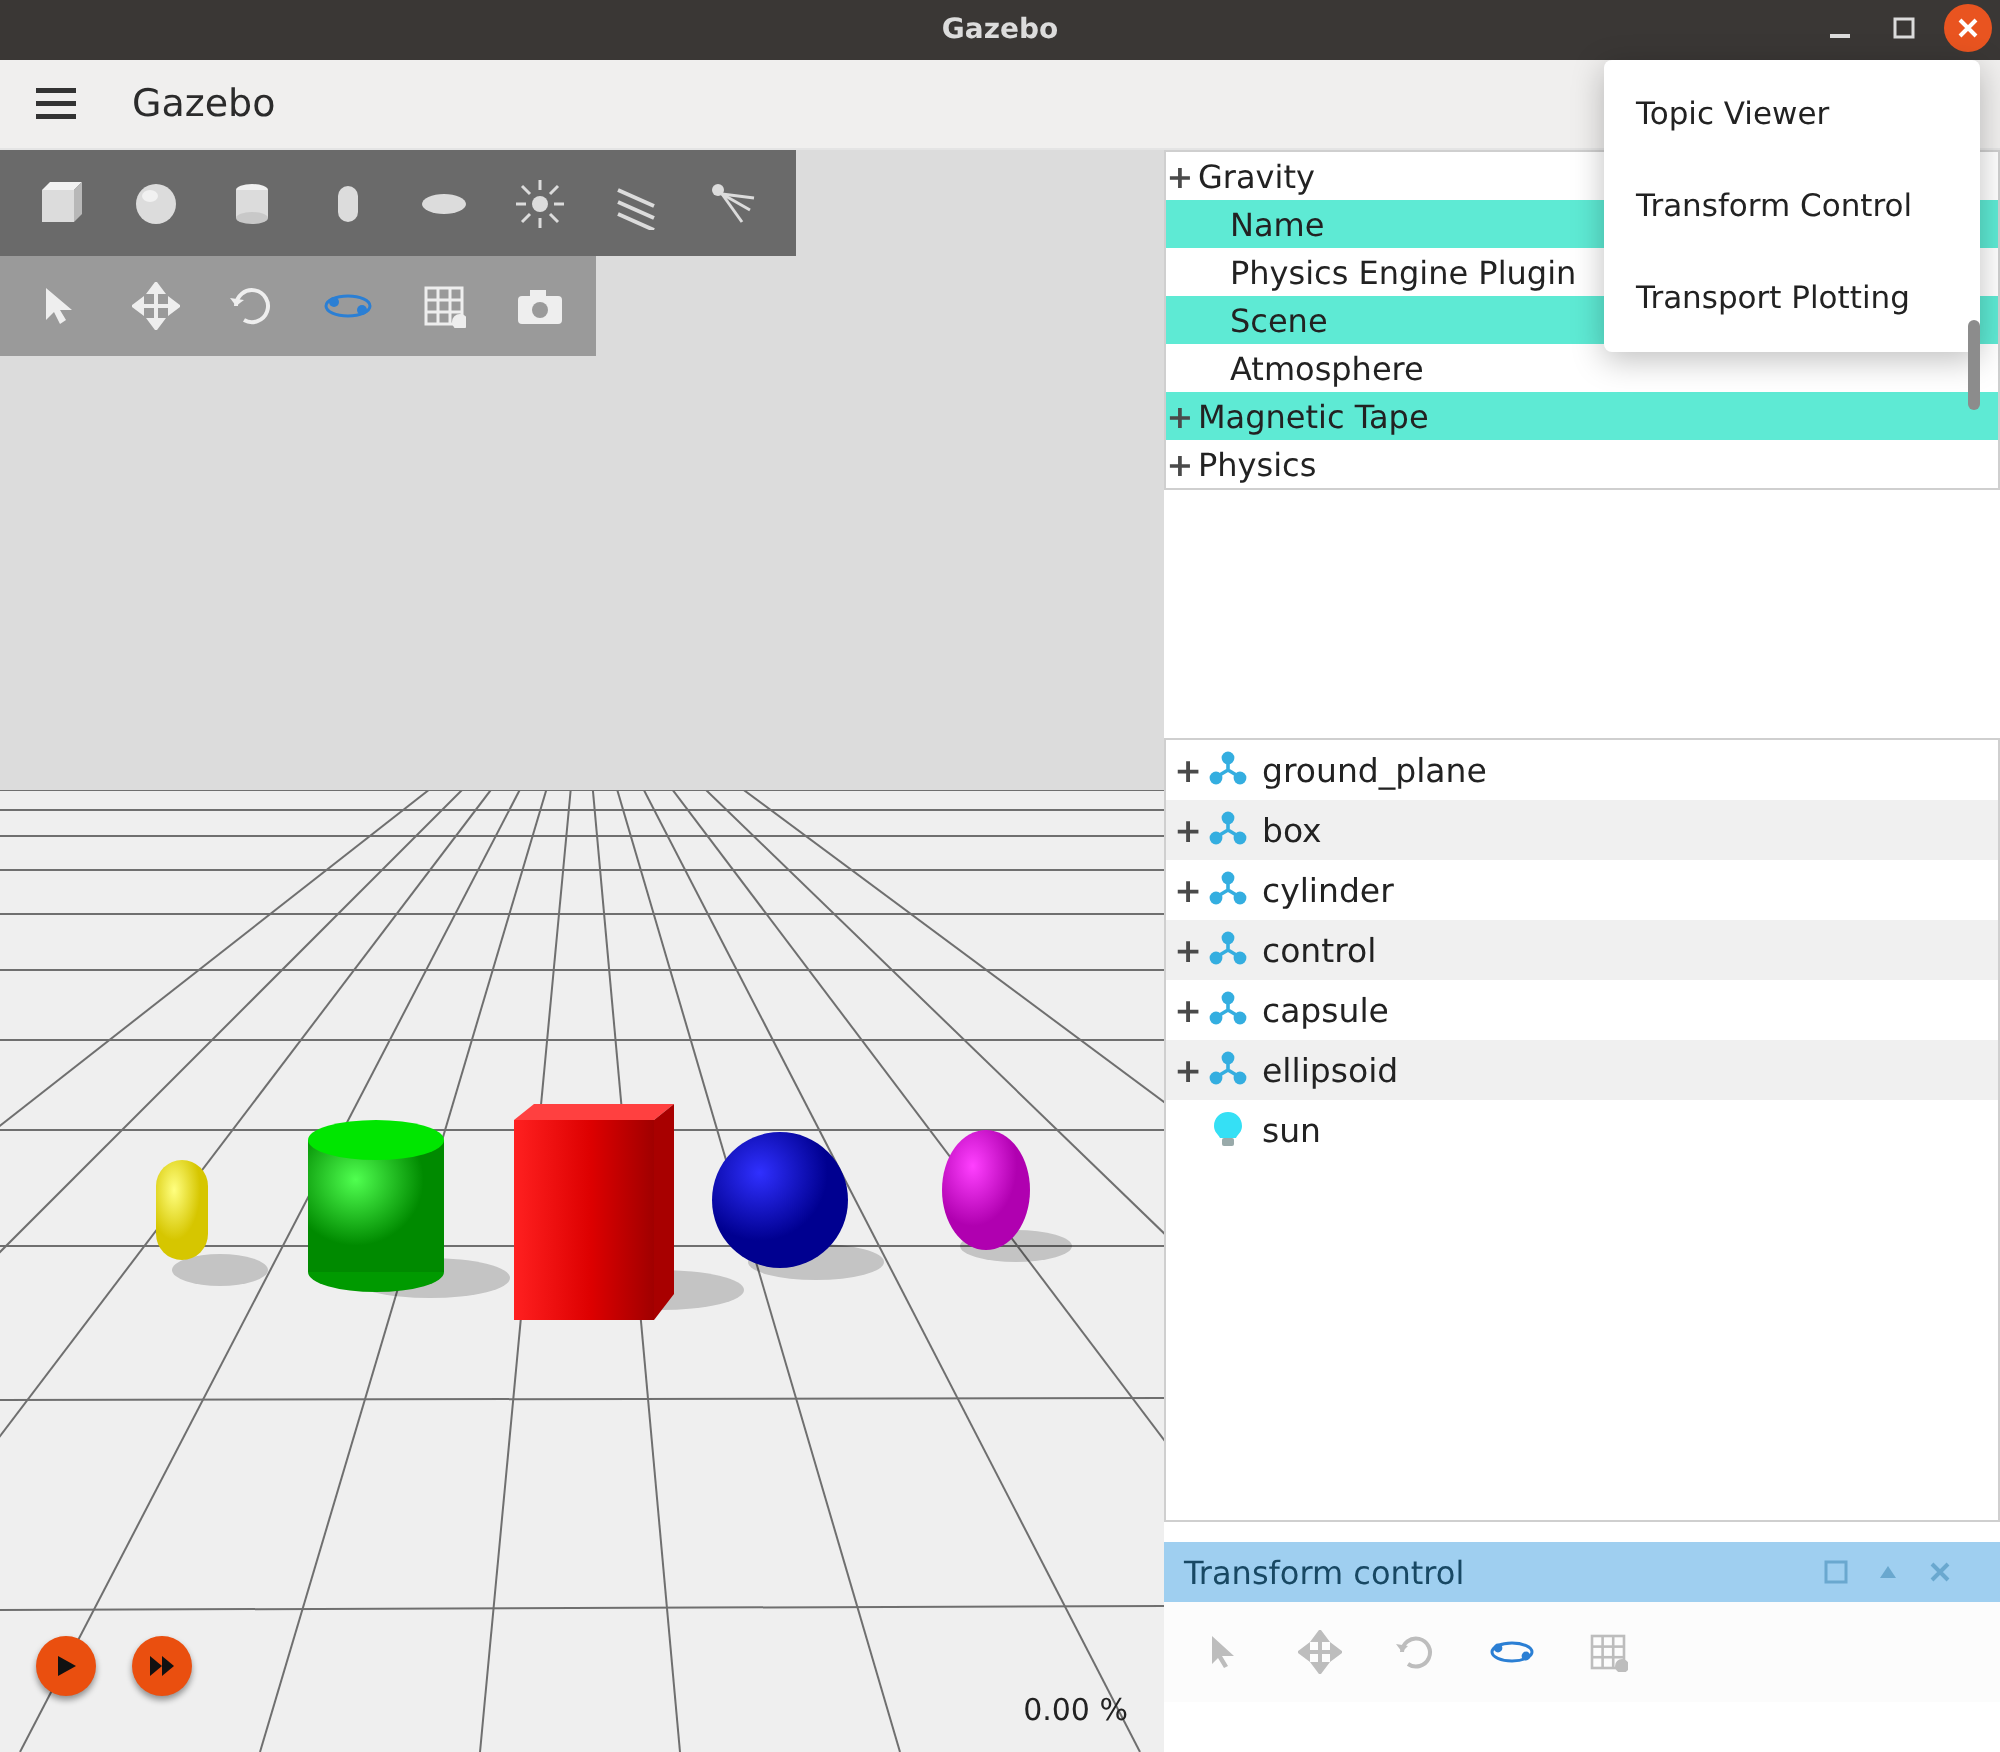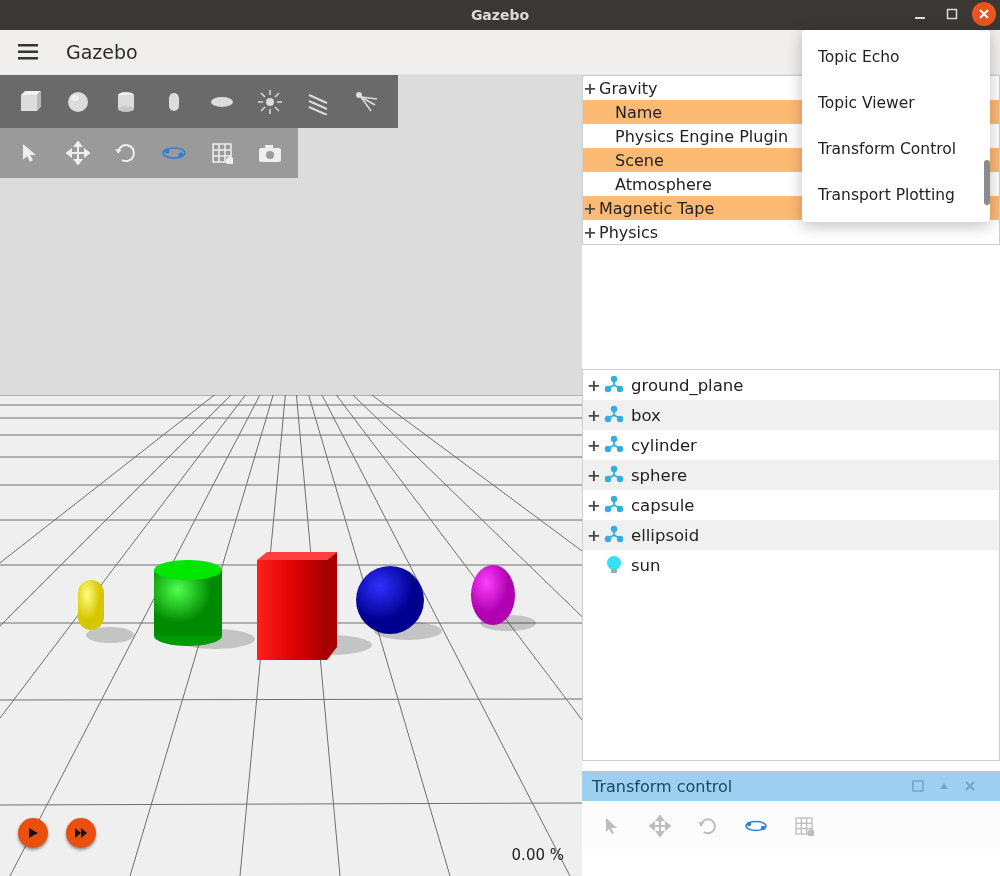--- a/index.html
+++ b/index.html
@@ -19,21 +19,21 @@
   .toolbar1 { position:absolute; left:0; top:0; height:53px; width:398px; background:#6a6a6a; display:flex; align-items:center; padding-left:6px;}
   .toolbar2 { position:absolute; left:0; top:53px; height:50px; width:298px; background:#9a9a9a; display:flex; align-items:center; padding-left:6px;}
   .toolbtn { width:48px; height:48px; display:flex; align-items:center; justify-content:center; }
   .play-fab { position:absolute; left:18px; bottom:28px; display:flex; gap:18px;}
   .fab { width:30px; height:30px; border-radius:15px; background:#ea4f0f; box-shadow:0 2px 3px rgba(0,0,0,0.4); display:flex; align-items:center; justify-content:center;}
   .pct { position:absolute; right:18px; bottom:12px; font-size:15px; color:#222;}
 
   .right-col { position:absolute; left:582px; right:0; top:0; bottom:0; display:flex; flex-direction:column;}
   .world-tree { border:1px solid #cfcfcf; background:#fff; }
   .wrow { display:flex; align-items:center; height:24px; font-size:16px; color:#222; }
-  .wrow.alt { background:#fdba74;}
+  .wrow.alt { background:#5eead4;}
   .wrow .plus { width:14px; text-align:center; color:#4a4a4a; font-weight:bold; margin-right:2px;}
   .wrow.indent .spacer { width:16px;}
   .entity-tree { border:1px solid #cfcfcf; background:#fff; padding-bottom:180px;}
   .erow { display:flex; align-items:center; height:30px; font-size:16.5px; color:#222; }
   .erow.alt { background:#f0f0f0;}
   .erow .plus { width:14px; text-align:center; color:#4a4a4a; font-weight:bold; margin-left:4px;}
   .model-icon { width:22px; height:22px; margin:0 6px 0 2px; }
   .tc-panel { margin-top:10px;}
   .tc-header { height:30px; background:#9fcff0; display:flex; align-items:center; padding:0 10px; color:#184863; font-size:16px;}
   .tc-header .sp { flex:1;}
@@ -375,21 +375,21 @@
             <span>cylinder</span>
           </div>
           <div class="erow alt">
             <span class="plus">+</span>
             <svg class="model-icon" viewBox="0 0 22 22">
               <circle cx="11" cy="5" r="3.2" fill="#34aee0"></circle>
               <circle cx="5" cy="15" r="3.2" fill="#34aee0"></circle>
               <circle cx="17" cy="15" r="3.2" fill="#34aee0"></circle>
               <path d="M11 7 L11 11 M11 11 L6 14 M11 11 L16 14" stroke="#34aee0" stroke-width="1.8" fill="none"></path>
             </svg>
-            <span>sphere</span>
+            <span>control</span>
           </div>
           <div class="erow">
             <span class="plus">+</span>
             <svg class="model-icon" viewBox="0 0 22 22">
               <circle cx="11" cy="5" r="3.2" fill="#34aee0"></circle>
               <circle cx="5" cy="15" r="3.2" fill="#34aee0"></circle>
               <circle cx="17" cy="15" r="3.2" fill="#34aee0"></circle>
               <path d="M11 7 L11 11 M11 11 L6 14 M11 11 L16 14" stroke="#34aee0" stroke-width="1.8" fill="none"></path>
             </svg>
             <span>capsule</span>
@@ -477,19 +477,18 @@
                 <circle cx="17" cy="17" r="3.5" fill="#bdbdbd"></circle>
               </svg>
             </div>
         </div>
       </div>
     </div>
   </div>
 
   <div class="popup" id="popup">
     <div class="popup-scroll"></div>
-      <div class="popup-item">Topic Echo</div>
       <div class="popup-item">Topic Viewer</div>
       <div class="popup-item">Transform Control</div>
       <div class="popup-item">Transport Plotting</div>
     </div>
 
 </div>
 
 </body></html>

